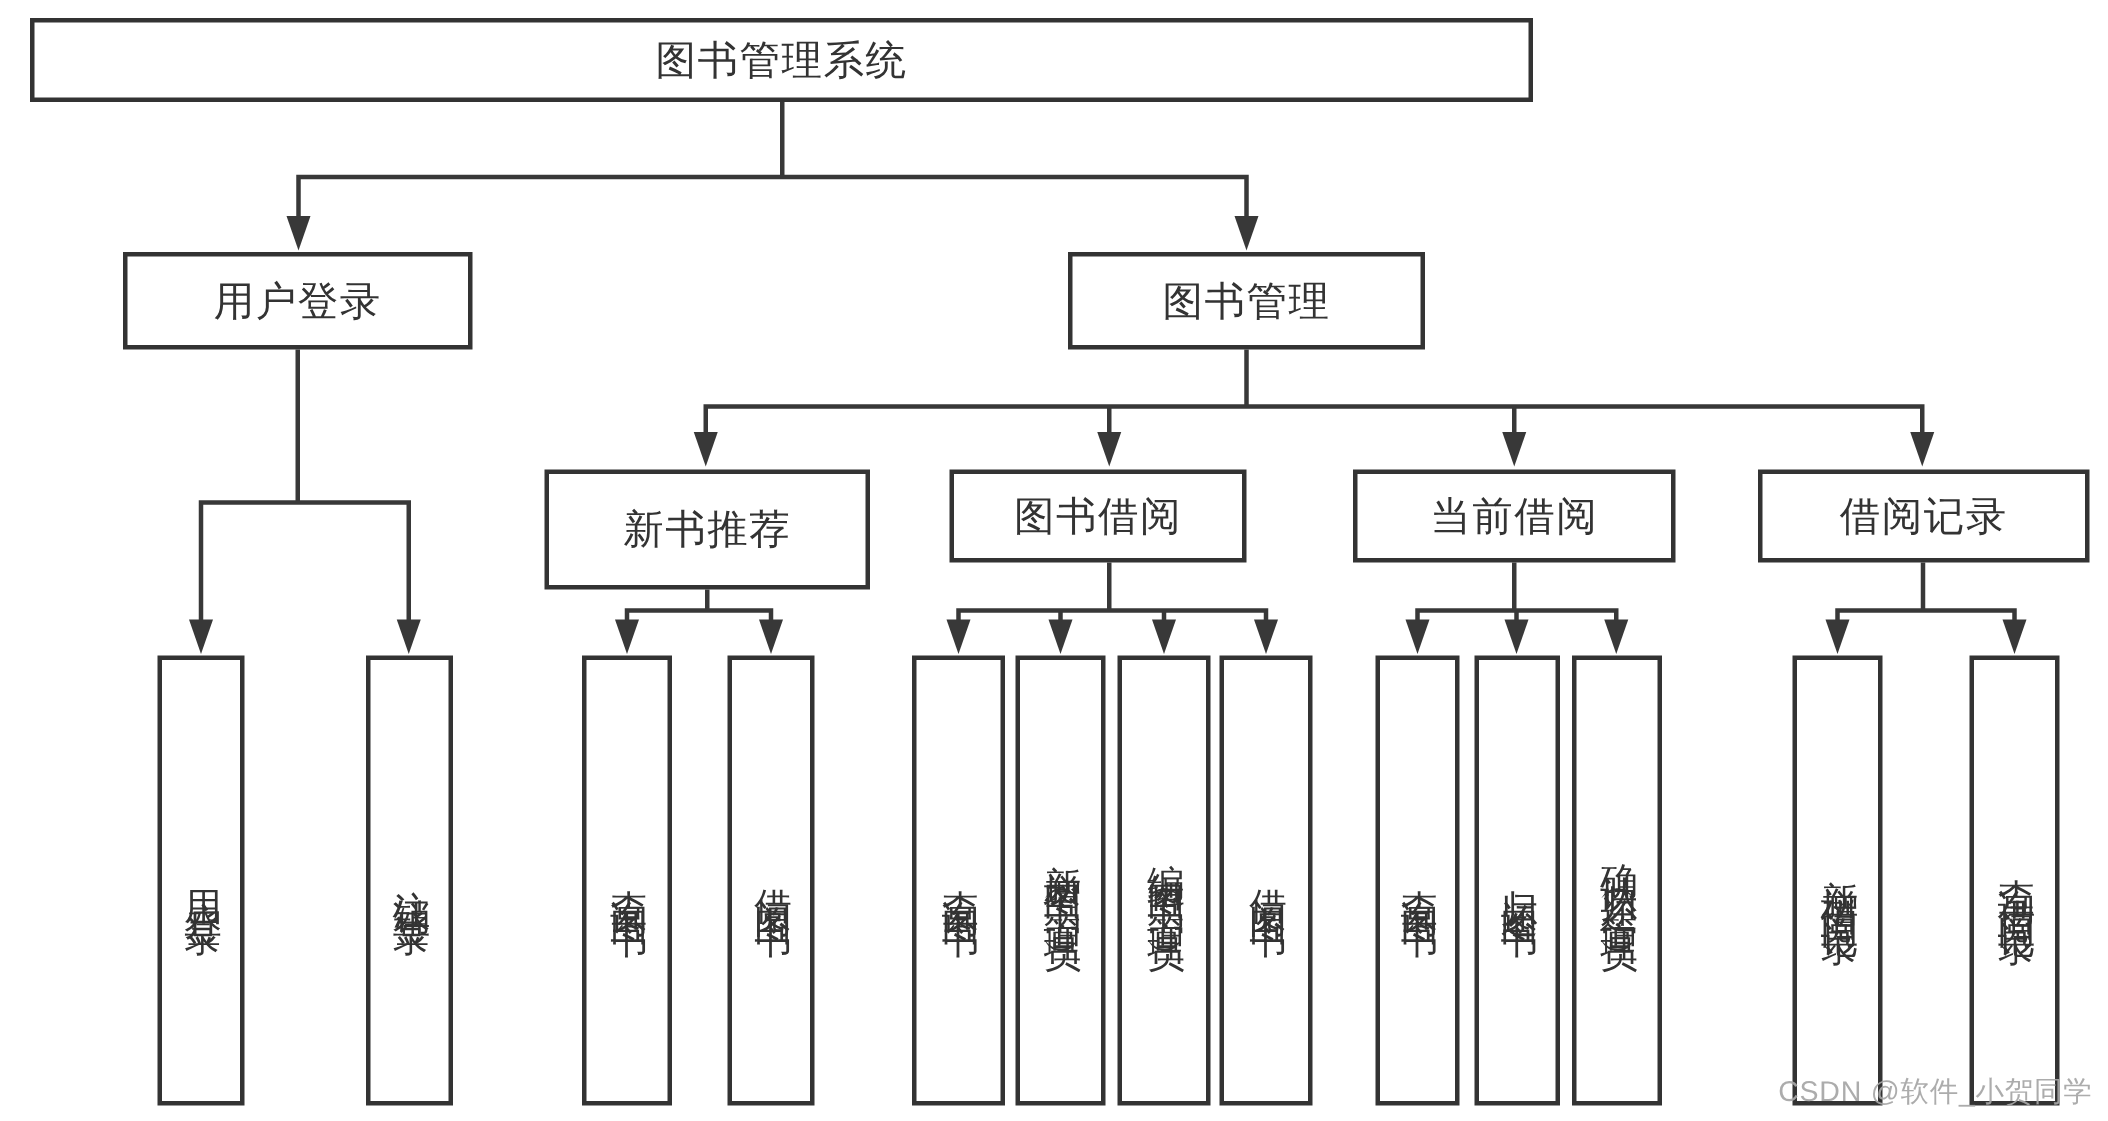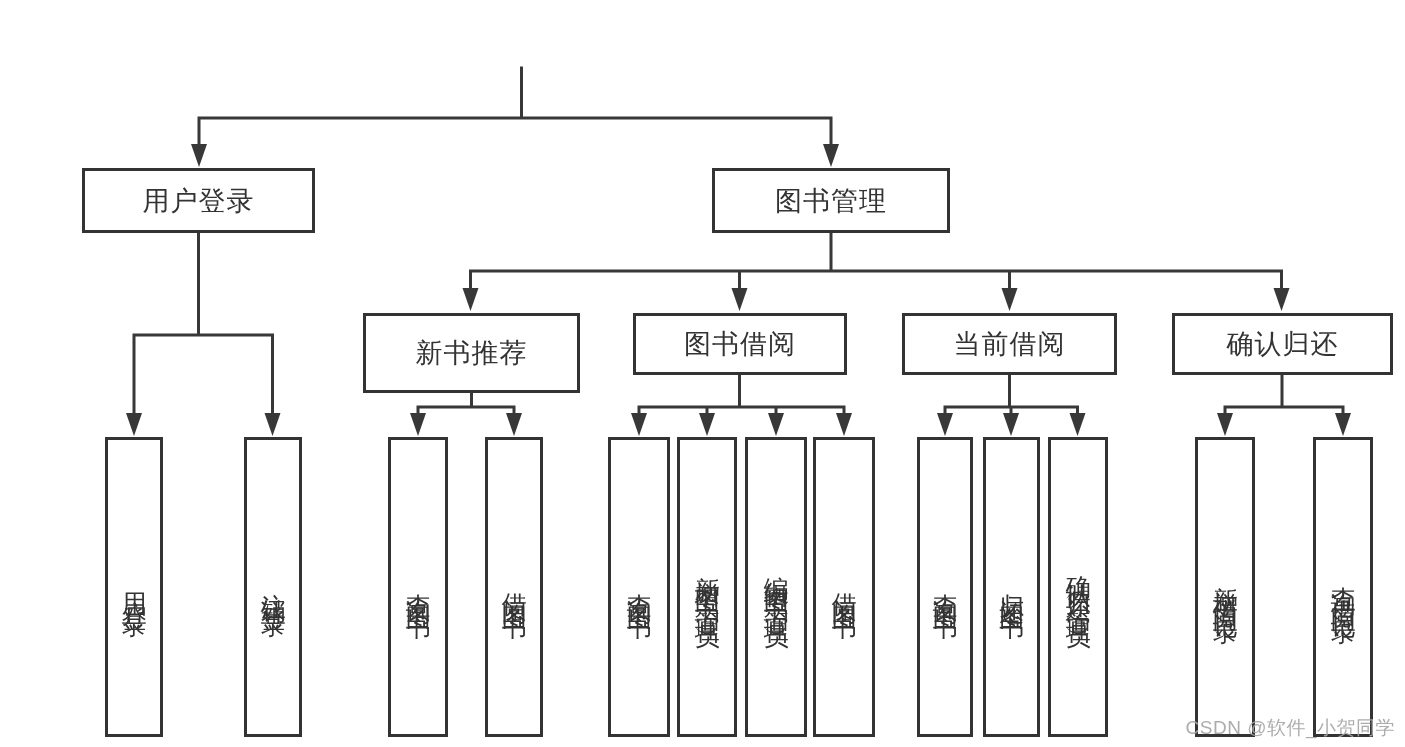--- a/index.html
+++ b/index.html
@@ -79,39 +79,42 @@
       <polygon points="768,413 784,413 776,436"></polygon>
       <polygon points="836,413 852,413 844,436"></polygon>
       <polygon points="937,413 953,413 945,436"></polygon>
       <polygon points="1003,413 1019,413 1011,436"></polygon>
       <polygon points="1069.5,413 1085.5,413 1077.5,436"></polygon>
       <polygon points="1217,413 1233,413 1225,436"></polygon>
       <polygon points="1335,413 1351,413 1343,436"></polygon>
     </g>
   </svg>
 
+  <div class="node hnode" style="left:20px;top:12px;width:1002px;height:56px;">
+    <span>图书管理系统</span>
+  </div>
 
   <div class="node hnode" style="left:82px;top:168px;width:233px;height:65px;">
     <span>用户登录</span>
   </div>
   <div class="node hnode" style="left:712px;top:168px;width:238px;height:65px;">
     <span>图书管理</span>
   </div>
 
   <div class="node hnode" style="left:363px;top:313px;width:217px;height:80px;">
     <span>新书推荐</span>
   </div>
-  <div class="node hnode" style="left:633px;top:313px;width:214px;height:62px;">
+  <div class="node hnode" style="left:633px;top:313px;width:198px;height:62px;">
     <span>图书借阅</span>
   </div>
   <div class="node hnode" style="left:902px;top:313px;width:215px;height:62px;">
     <span>当前借阅</span>
   </div>
   <div class="node hnode" style="left:1172px;top:313px;width:221px;height:62px;">
-    <span>确认归还</span>
+    <span>借阅记录</span>
   </div>
 
   <div class="node leaf" style="left:105px;width:58px;">
     <span class="vlabel">用户登录</span>
   </div>
   <div class="node leaf" style="left:244px;width:58px;">
     <span class="vlabel">注销登录</span>
   </div>
 
   <div class="node leaf" style="left:388px;width:60px;">

